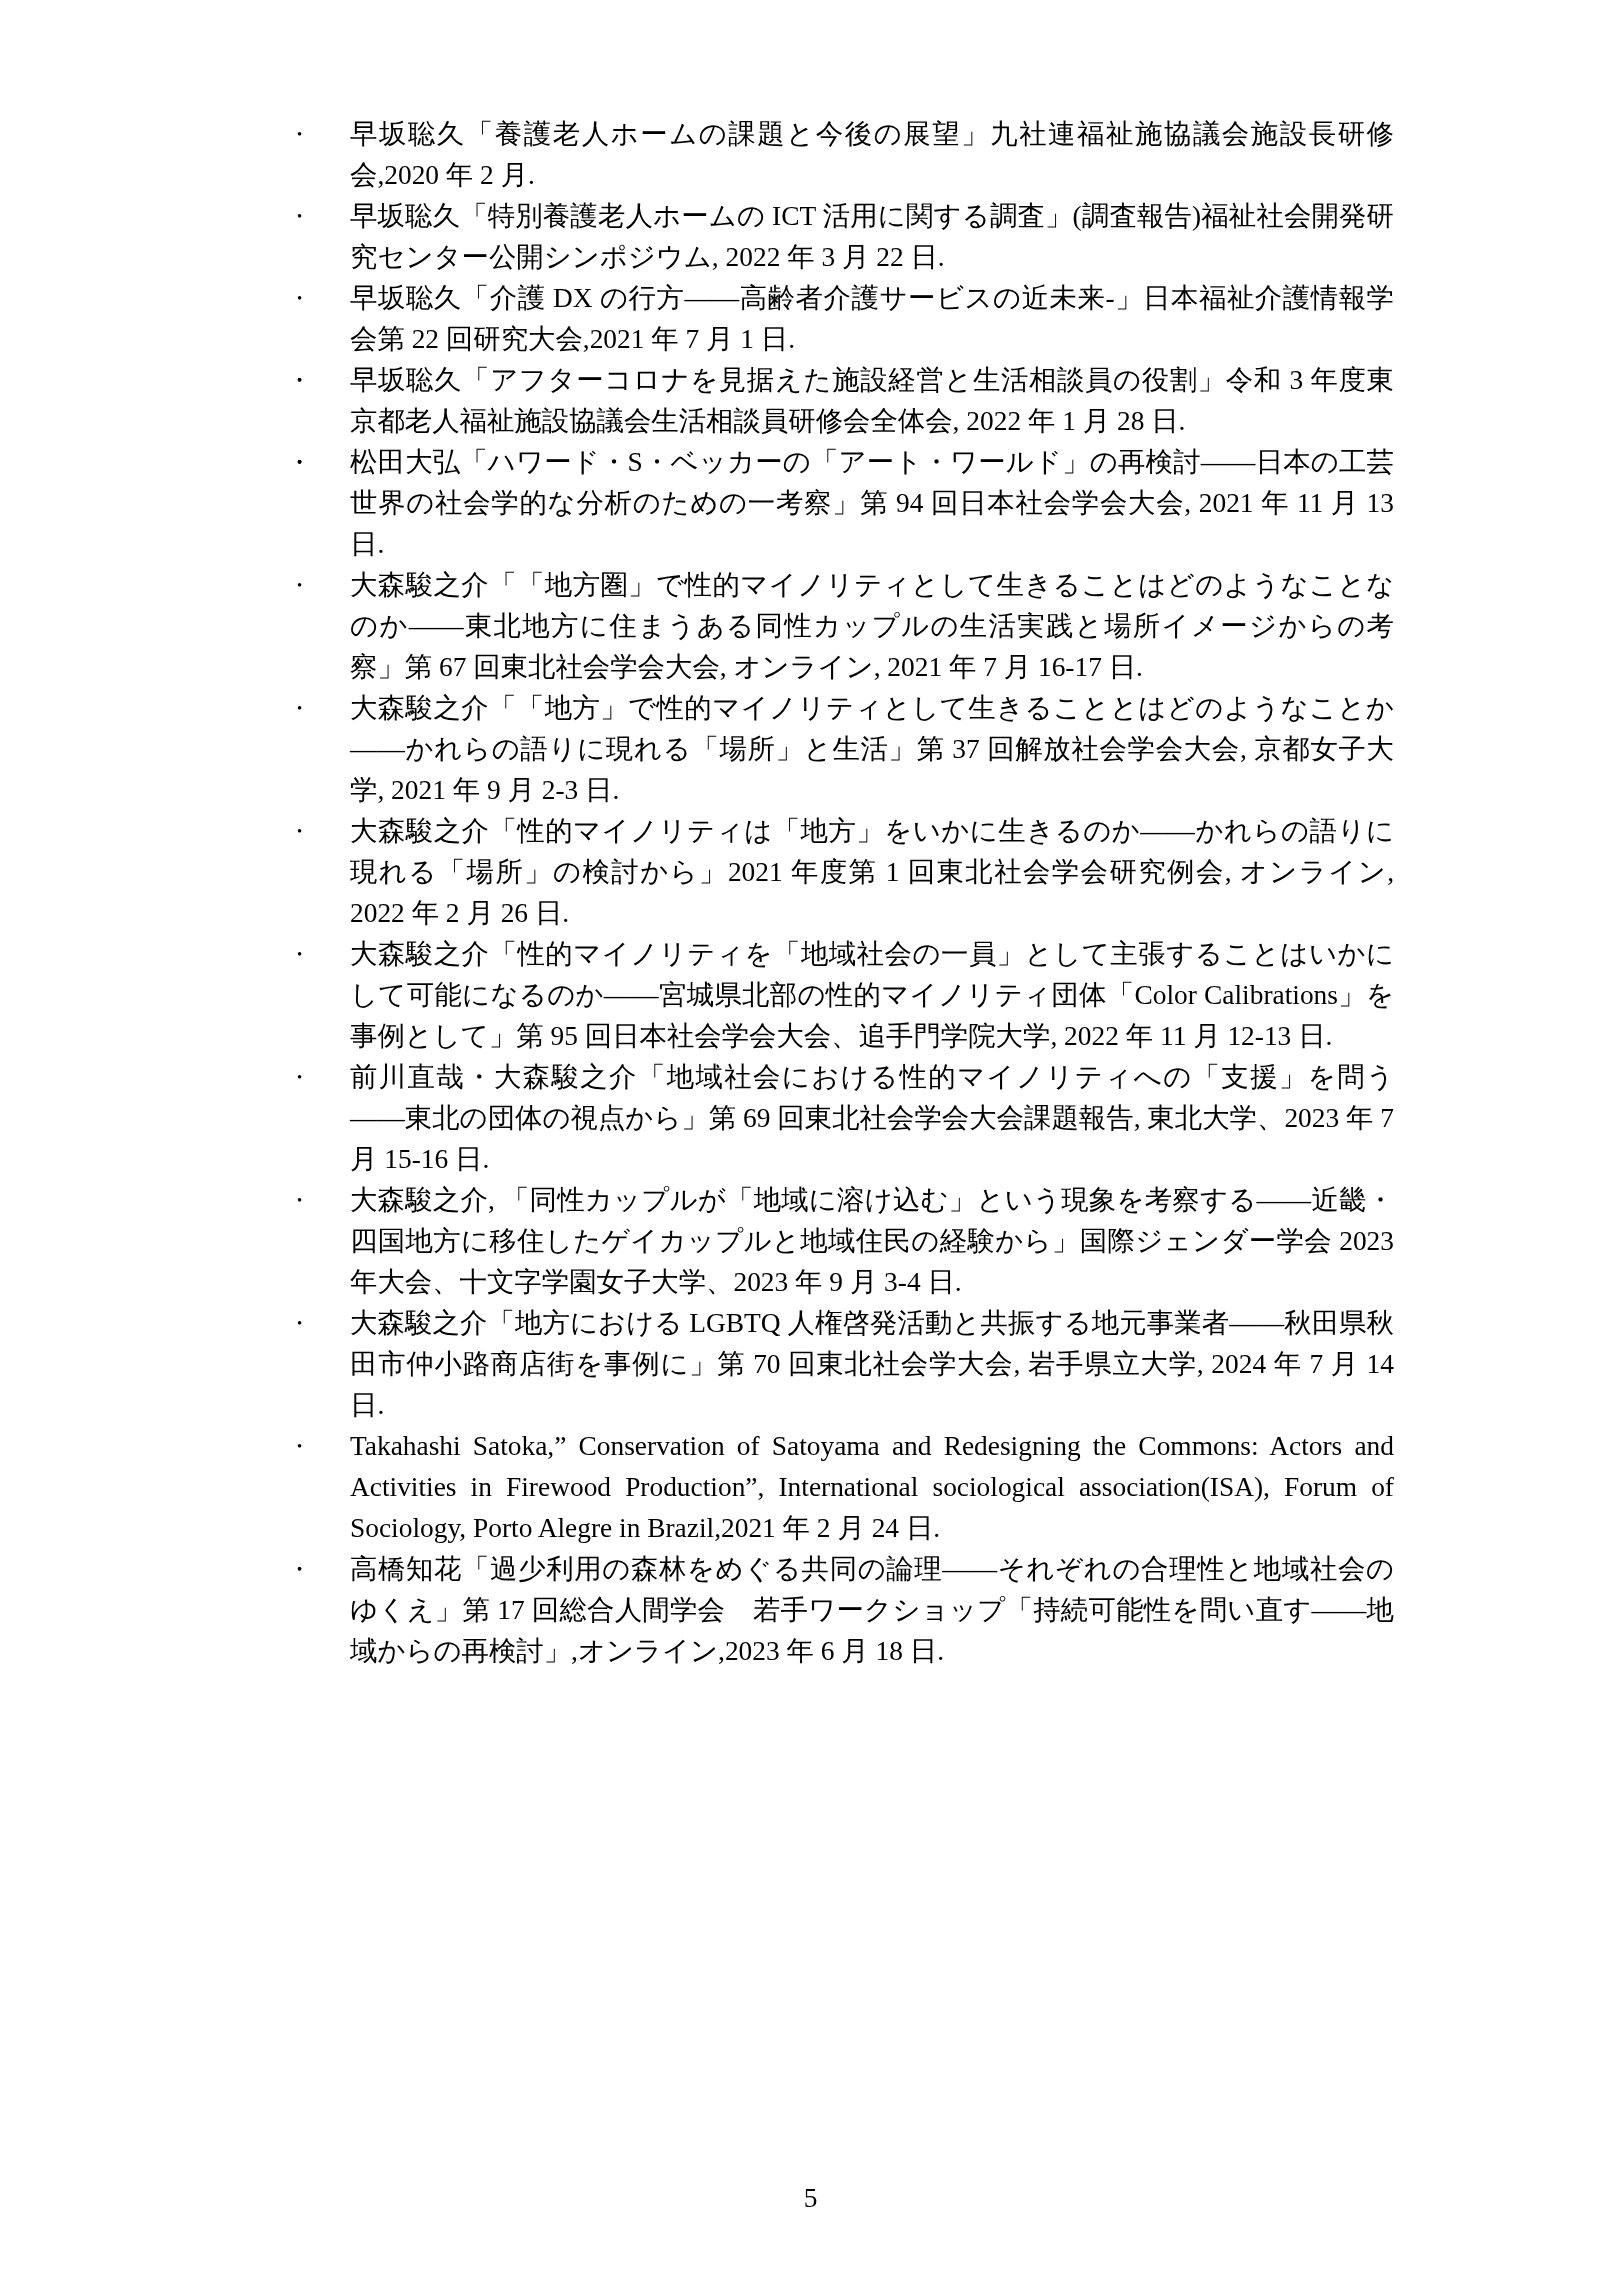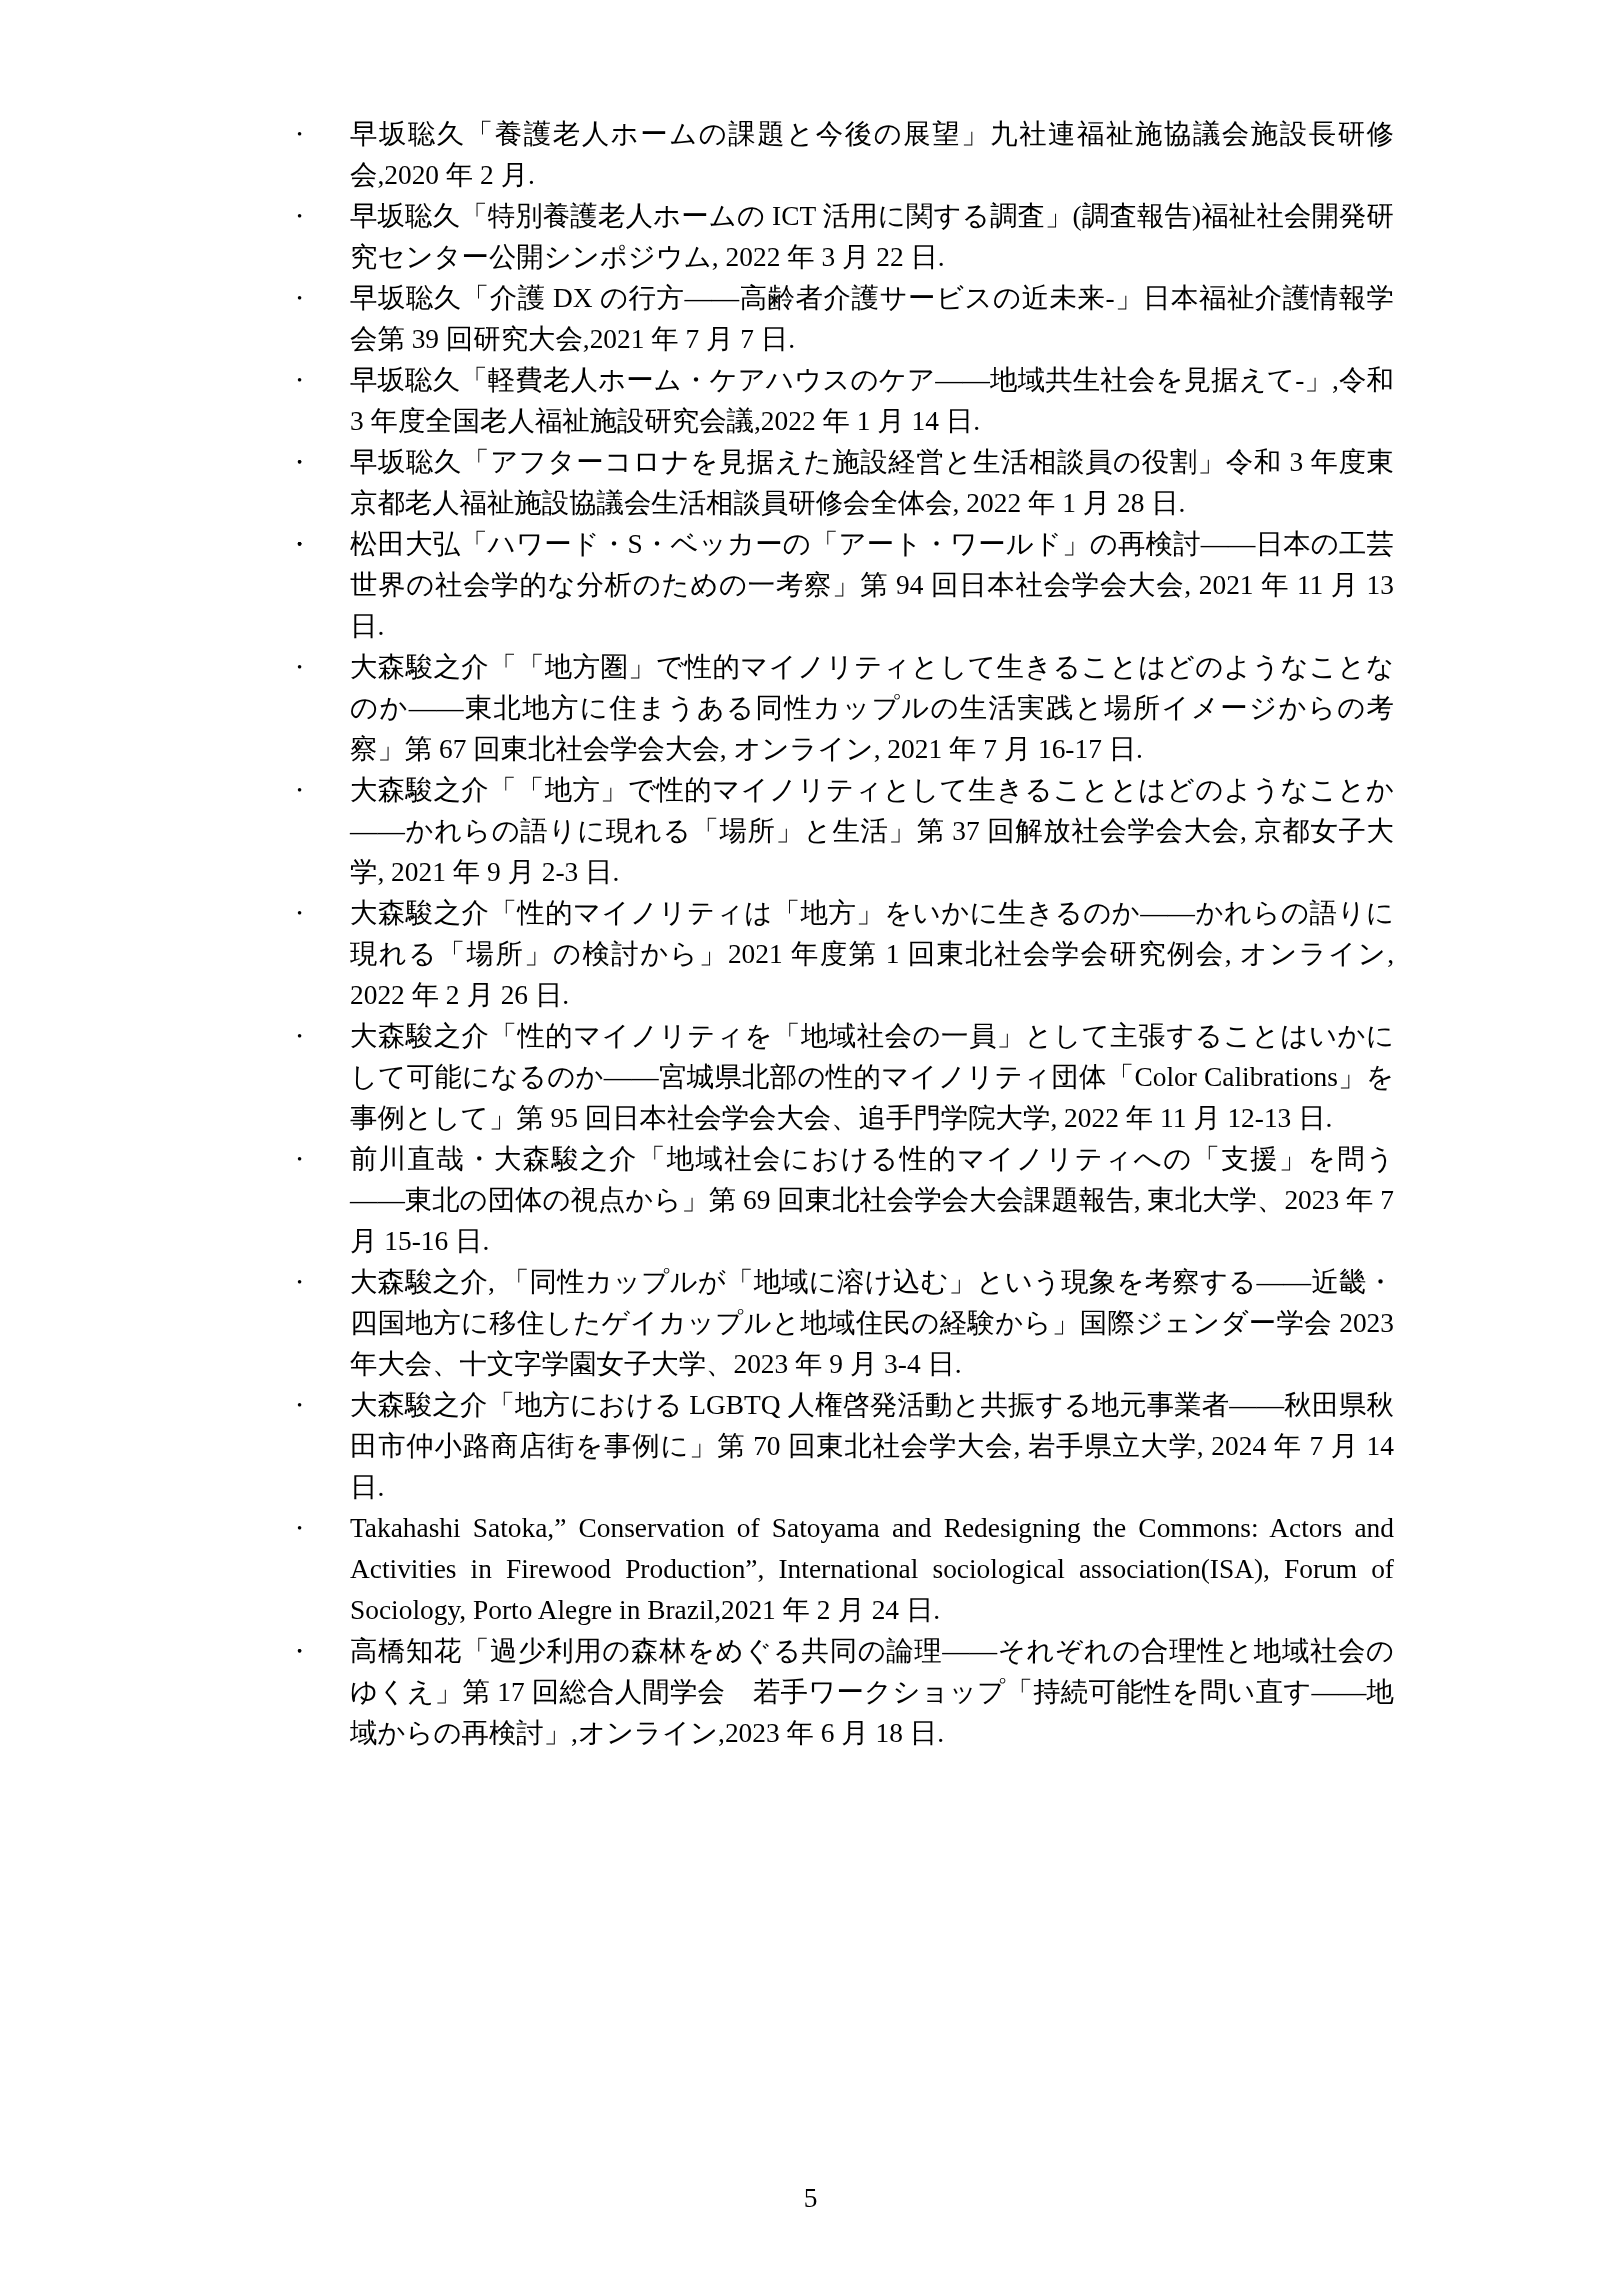--- a/index.html
+++ b/index.html
@@ -53,22 +53,22 @@
     line-height: 41px;
   }
 </style>
 </head>
 <body>
 
 <div class="page">
   <ul class="pub-list" id="pub-list">
       <li><span class="bullet">•</span><span>早坂聡久「養護老人ホームの課題と今後の展望」九社連福祉施協議会施設長研修会,2020 年 2 月.</span></li>
       <li><span class="bullet">•</span><span>早坂聡久「特別養護老人ホームの ICT 活用に関する調査」(調査報告)福祉社会開発研究センター公開シンポジウム, 2022 年 3 月 22 日.</span></li>
-      <li><span class="bullet">•</span><span>早坂聡久「介護 DX の行方――高齢者介護サービスの近未来-」日本福祉介護情報学会第 39 回研究大会,2021 年 7 月 7 日.</span></li>
-      <li><span class="bullet">•</span><span>早坂聡久「軽費老人ホーム・ケアハウスのケア――地域共生社会を見据えて-」,令和 3 年度全国老人福祉施設研究会議,2022 年 1 月 14 日.</span></li>
+      <li><span class="bullet">•</span><span>早坂聡久「介護 DX の行方――高齢者介護サービスの近未来-」日本福祉介護情報学会第 22 回研究大会,2021 年 7 月 1 日.</span></li>
+      <li><span class="bullet">•</span></li>
       <li><span class="bullet">•</span></li>
       <li><span class="bullet">•</span><span>早坂聡久「アフターコロナを見据えた施設経営と生活相談員の役割」令和 3 年度東京都老人福祉施設協議会生活相談員研修会全体会, 2022 年 1 月 28 日.</span></li>
       <li><span class="bullet">•</span></li>
       <li><span class="bullet">•</span></li>
       <li><span class="bullet">•</span></li>
       <li><span class="bullet">•</span><span>松田大弘「ハワード・S・ベッカーの「アート・ワールド」の再検討――日本の工芸世界の社会学的な分析のための一考察」第 94 回日本社会学会大会, 2021 年 11 月 13 日.</span></li>
       <li><span class="bullet">•</span><span>大森駿之介「「地方圏」で性的マイノリティとして生きることはどのようなことなのか――東北地方に住まうある同性カップルの生活実践と場所イメージからの考察」第 67 回東北社会学会大会, オンライン, 2021 年 7 月 16-17 日.</span></li>
       <li><span class="bullet">•</span><span>大森駿之介「「地方」で性的マイノリティとして生きることとはどのようなことか――かれらの語りに現れる「場所」と生活」第 37 回解放社会学会大会, 京都女子大学, 2021 年 9 月 2-3 日.</span></li>
       <li><span class="bullet">•</span><span>大森駿之介「性的マイノリティは「地方」をいかに生きるのか――かれらの語りに現れる「場所」の検討から」2021 年度第 1 回東北社会学会研究例会, オンライン, 2022 年 2 月 26 日.</span></li>
       <li><span class="bullet">•</span><span>大森駿之介「性的マイノリティを「地域社会の一員」として主張することはいかにして可能になるのか――宮城県北部の性的マイノリティ団体「Color Calibrations」を事例として」第 95 回日本社会学会大会、追手門学院大学, 2022 年 11 月 12-13 日.</span></li>

